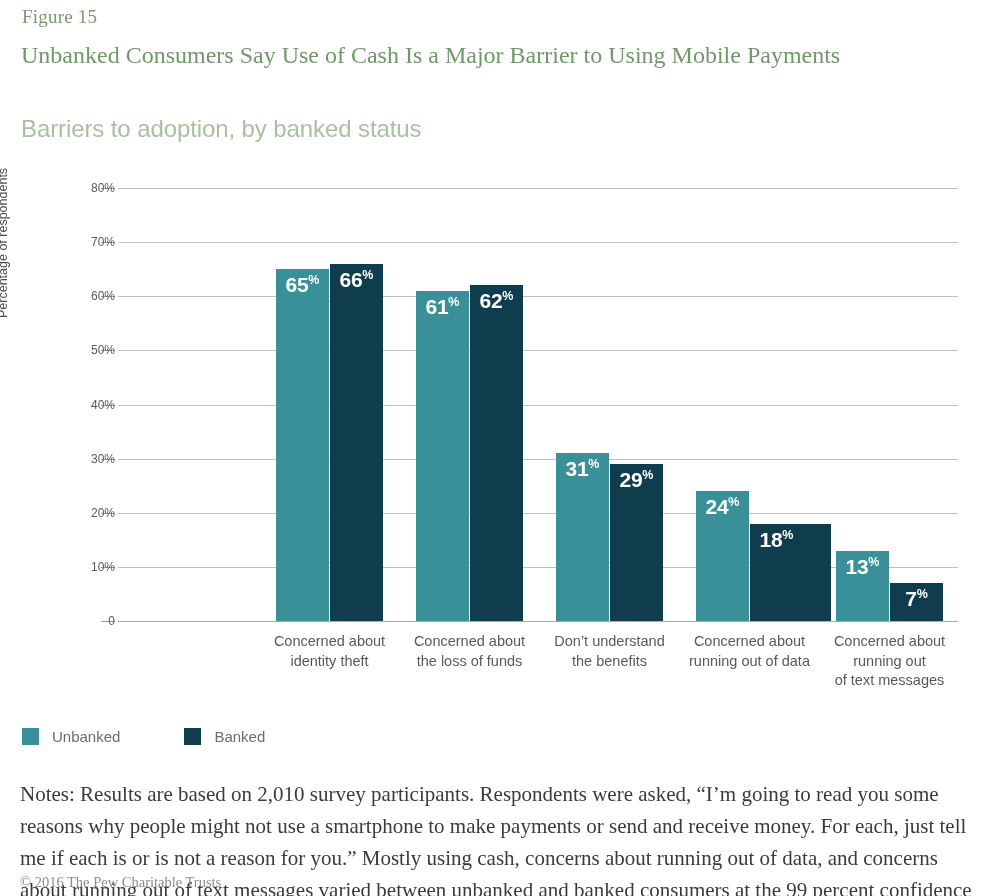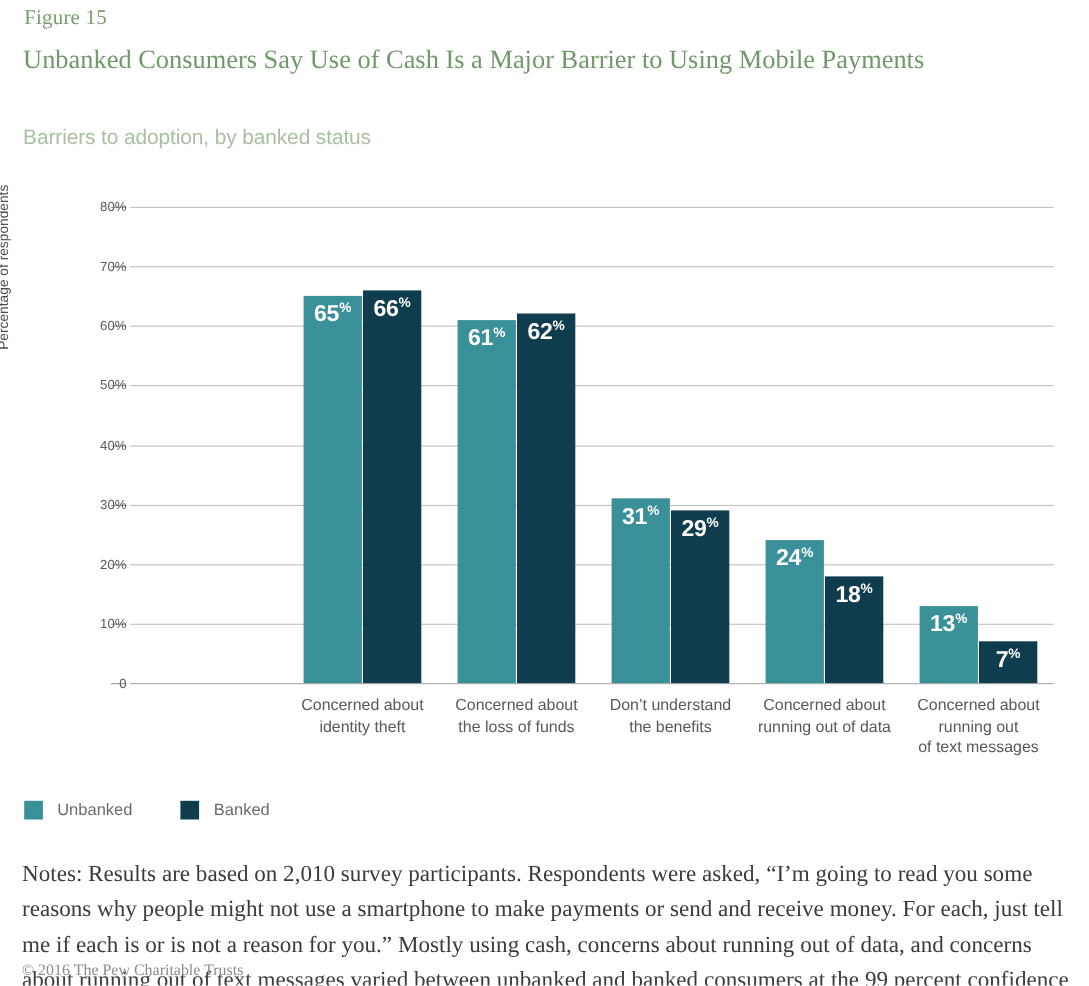--- a/index.html
+++ b/index.html
@@ -36,21 +36,21 @@
     line-height: 1.33;
     color: #70996a;
     font-weight: normal;
     margin: 0;
   }
   .chart-subtitle {
     position: absolute;
     left: 21px;
     top: 115px;
     font-family: "Liberation Sans", sans-serif;
-    font-size: 19px;
+    font-size: 24px;
     color: #a9c0a3;
     letter-spacing: -0.1px;
   }
 
   
   .plot-wrap {
     position: absolute;
     left: 0;
     top: 0;
     width: 990px;
@@ -163,21 +163,21 @@
   .legend {
     position: absolute;
     left: 22px;
     top: 728px;
     display: flex;
     align-items: center;
   }
   .legend-item {
     display: flex;
     align-items: flex-start;
-    margin-right: 44px;
+    margin-right: 64px;
   }
   .legend-swatch {
     width: 17px;
     height: 17px;
     margin-right: 13px;
   }
   .legend-text {
     font-size: 15px;
     color: #6b6b6b;
   }
@@ -261,21 +261,21 @@
           <div class="bar-value"><span>31</span><span class="pct">%</span></div>
         </div>
         <div class="bar banked" title="Don’t understand the benefits — Banked: 29%" style="height: 156.963px; background: rgb(15, 61, 78);">
           <div class="bar-value"><span>29</span><span class="pct">%</span></div>
         </div>
       </div>
       <div class="group" style="left: 578px; width: 107px;">
         <div class="bar unbanked" title="Concerned about running out of data — Unbanked: 24%" style="height: 129.9px; background: rgb(58, 144, 153);">
           <div class="bar-value"><span>24</span><span class="pct">%</span></div>
         </div>
-        <div class="bar banked" title="Concerned about running out of data — Banked: 18%" style="height: 97.425px; background: rgb(15, 61, 78);">
+        <div class="bar banked" title="Concerned about running out of data — Banked: 18%" style="height: 97.425px; background: rgb(15, 61, 78); padding-left: 28px;">
           <div class="bar-value"><span>18</span><span class="pct">%</span></div>
         </div>
       </div>
       <div class="group" style="left: 718px; width: 107px;">
         <div class="bar unbanked" title="Concerned about running out of text messages — Unbanked: 13%" style="height: 70.3625px; background: rgb(58, 144, 153);">
           <div class="bar-value"><span>13</span><span class="pct">%</span></div>
         </div>
         <div class="bar banked" title="Concerned about running out of text messages — Banked: 7%" style="height: 37.8875px; background: rgb(15, 61, 78);">
           <div class="bar-value"><span>7</span><span class="pct">%</span></div>
         </div>

